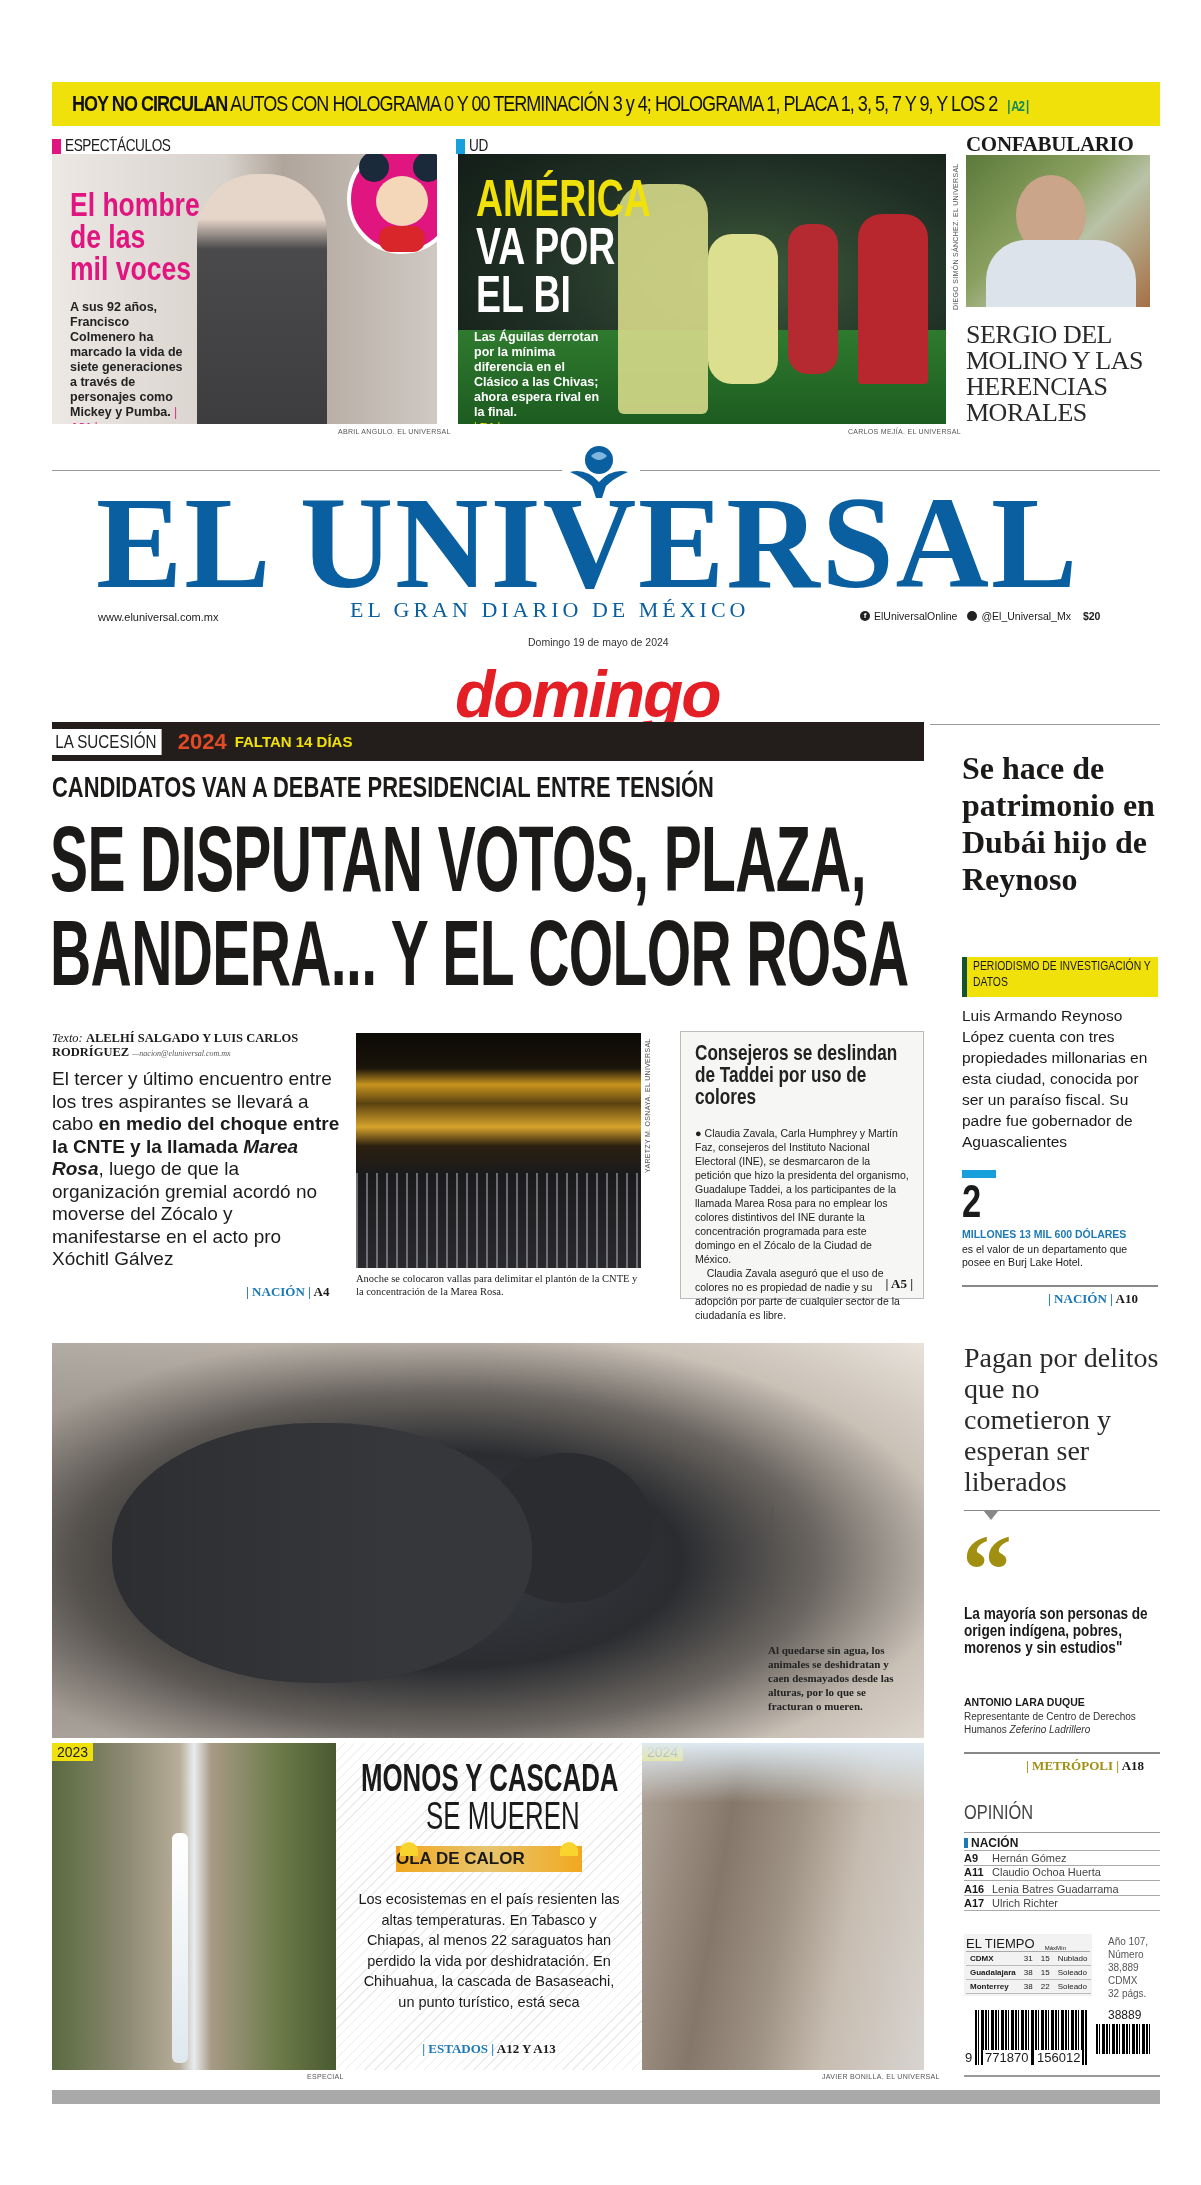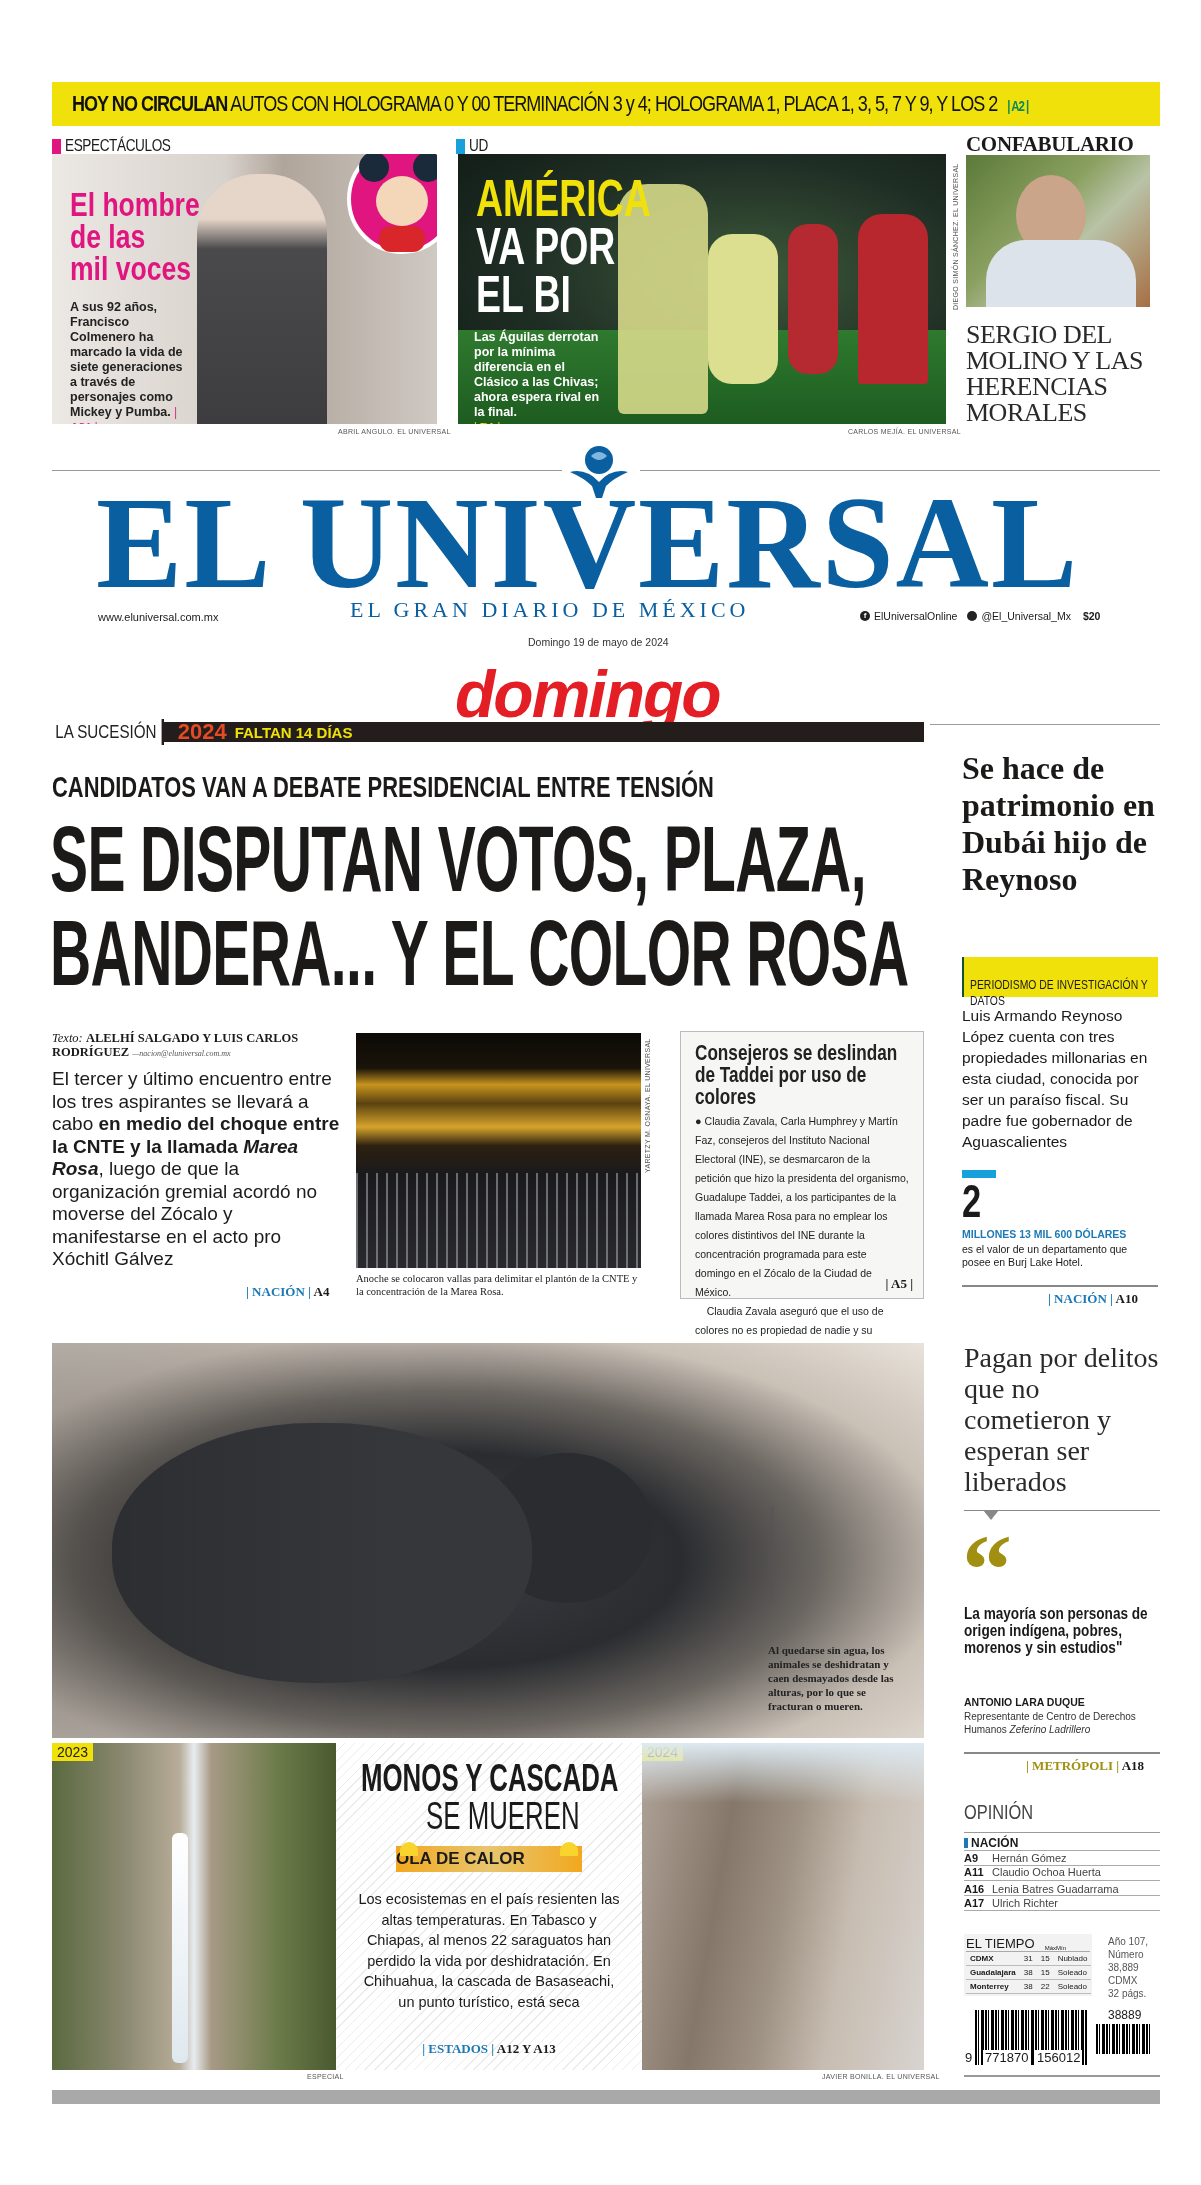--- a/index.html
+++ b/index.html
@@ -33,21 +33,21 @@
 .ph-2024{background:linear-gradient(100deg,#b0a398 0%,#857769 30%,#9e9284 50%,#c7bcb0 70%,#d8d4d0 100%)}
 .yeartag{background:#f1e10a;color:#222;font-size:14px;padding:1px 5px;font-family:"Liberation Sans Narrow","Liberation Sans",sans-serif}
 
 
 .mast{left:96px;top:478px;width:1010px;height:130px;color:#0a5fa0;font-family:"Liberation Serif","DejaVu Serif",serif;font-weight:bold;font-size:132px;letter-spacing:2px;white-space:nowrap;line-height:130px;transform:scaleX(.98);transform-origin:left top}
 .tagline{left:350px;top:597px;font-family:"Liberation Serif",serif;color:#0a5fa0;font-size:22px;letter-spacing:4px;white-space:nowrap}
 .hr{height:1px;background:#9a9a9a}
 
 .domingo{left:455px;top:656px;font-size:66px;font-weight:bold;font-style:italic;color:#e31e25;letter-spacing:-2px}
 
-.sucesion{left:52px;top:722px;width:872px;height:20px;background:#231d1b;display:flex;align-items:center}
+.sucesion{left:52px;top:722px;width:872px;height:39px;background:#231d1b;display:flex;align-items:center}
 .sucesion .lbl{background:#fff;color:#222;font-size:19px;padding:0 6px 0 4px;height:26px;line-height:26px;border-right:3px solid #231d1b;transform:skewX(0)}
 .sucesion .yr{color:#e34a25;font-weight:bold;font-size:22px;margin-left:6px}
 .sucesion .fal{color:#f1e10a;font-size:15px;margin-left:8px;font-weight:bold}
 
 .head{font-weight:bold;color:#1c1a19;white-space:nowrap;transform-origin:left top}
 .body-txt{font-size:19px;line-height:22.5px;color:#1c1c1c}
 .pgref{font-family:"Liberation Serif",serif;font-weight:bold;font-size:13px;white-space:nowrap}
 .blue{color:#1c79b5}
 .olive{color:#a08f10}
 
@@ -160,29 +160,29 @@
 <div class="abs pgref" style="left:246px;top:1284px"><span class="blue">| NACIÓN |</span> <span>A4</span></div>
 
 <div class="abs ph ph-zocalo" style="left:356px;top:1033px;width:285px;height:235px">
   <div class="abs" style="left:0;top:140px;width:285px;height:95px;background:repeating-linear-gradient(90deg,#9ea2aa 0 2px,transparent 2px 10px);opacity:.6"></div>
 </div>
 <div class="abs vcredit" style="left:644px;top:1033px;height:140px">YARETZY M. OSNAYA. EL UNIVERSAL</div>
 <div class="abs" style="left:356px;top:1272px;width:290px;font-family:'Liberation Serif',serif;font-size:10.5px;line-height:13px">Anoche se colocaron vallas para delimitar el plantón de la CNTE y la concentración de la Marea Rosa.</div>
 
 <div class="abs box" style="left:680px;top:1031px;width:244px;height:268px">
   <div class="cond" style="margin:10px 0 0 14px;font-size:22px;line-height:22px;width:280px;transform:scaleX(.78);font-weight:bold;color:#222">Consejeros se deslindan de Taddei por uso de colores</div>
-  <div style="margin:4px 14px 0;font-size:10.5px;line-height:19px;color:#222">
+  <div style="margin:18px 14px 0;font-size:10.5px;line-height:14px;color:#222">
     <span style="font-size:11px">●</span> <span>Claudia Zavala, Carla Humphrey y Martín Faz, consejeros del Instituto Nacional Electoral (INE), se desmarcaron de la petición que hizo la presidenta del organismo, Guadalupe Taddei, a los participantes de la llamada Marea Rosa para no emplear los colores distintivos del INE durante la concentración programada para este domingo en el Zócalo de la Ciudad de México.</span><br>
     &nbsp;&nbsp;&nbsp;&nbsp;<span>Claudia Zavala aseguró que el uso de colores no es propiedad de nadie y su adopción por parte de cualquier sector de la ciudadanía es libre.</span>
   </div>
   <div class="pgref" style="position:absolute;right:10px;bottom:6px">| A5 |</div>
 </div>
 
 <div class="abs serif" style="left:962px;top:750px;width:196px;font-size:32px;line-height:37px;font-weight:bold;color:#1c1a19">Se hace de patrimonio en Dubái hijo de Reynoso</div>
-<div class="abs" style="left:962px;top:957px;width:196px;height:40px;background:#f1e10a;border-left:2px solid #14532d;padding:20px 6px">
+<div class="abs" style="left:962px;top:957px;width:196px;height:40px;background:#f1e10a;border-left:5px solid #14532d;padding:1px 6px">
   <div class="cond" style="font-size:13px;line-height:16px;width:230px;transform:scaleX(.8)">PERIODISMO DE INVESTIGACIÓN Y DATOS</div>
 </div>
 <div class="abs" style="left:962px;top:1005px;width:196px;font-size:15.5px;line-height:21px">Luis Armando Reynoso López cuenta con tres propiedades millonarias en esta ciudad, conocida por ser un paraíso fiscal. Su padre fue gobernador de Aguascalientes</div>
 <div class="abs" style="left:962px;top:1170px;width:34px;height:8px;background:#17a0dc"></div>
 <div class="abs cond" style="left:962px;top:1178px;font-size:46px;font-weight:bold;line-height:46px;transform:scaleX(.75)">2</div>
 <div class="abs" style="left:962px;top:1228px;font-size:10.5px;font-weight:bold;color:#1c79b5;white-space:nowrap">MILLONES 13 MIL 600 DÓLARES</div>
 <div class="abs" style="left:962px;top:1243px;width:196px;font-size:10.5px;line-height:13px">es el valor de un departamento que posee en Burj Lake Hotel.</div>
 <div class="abs hr" style="left:962px;top:1285px;width:196px;background:#888;height:2px"></div>
 <div class="abs pgref" style="left:1048px;top:1291px"><span class="blue">| NACIÓN |</span> <span>A10</span></div>
 

